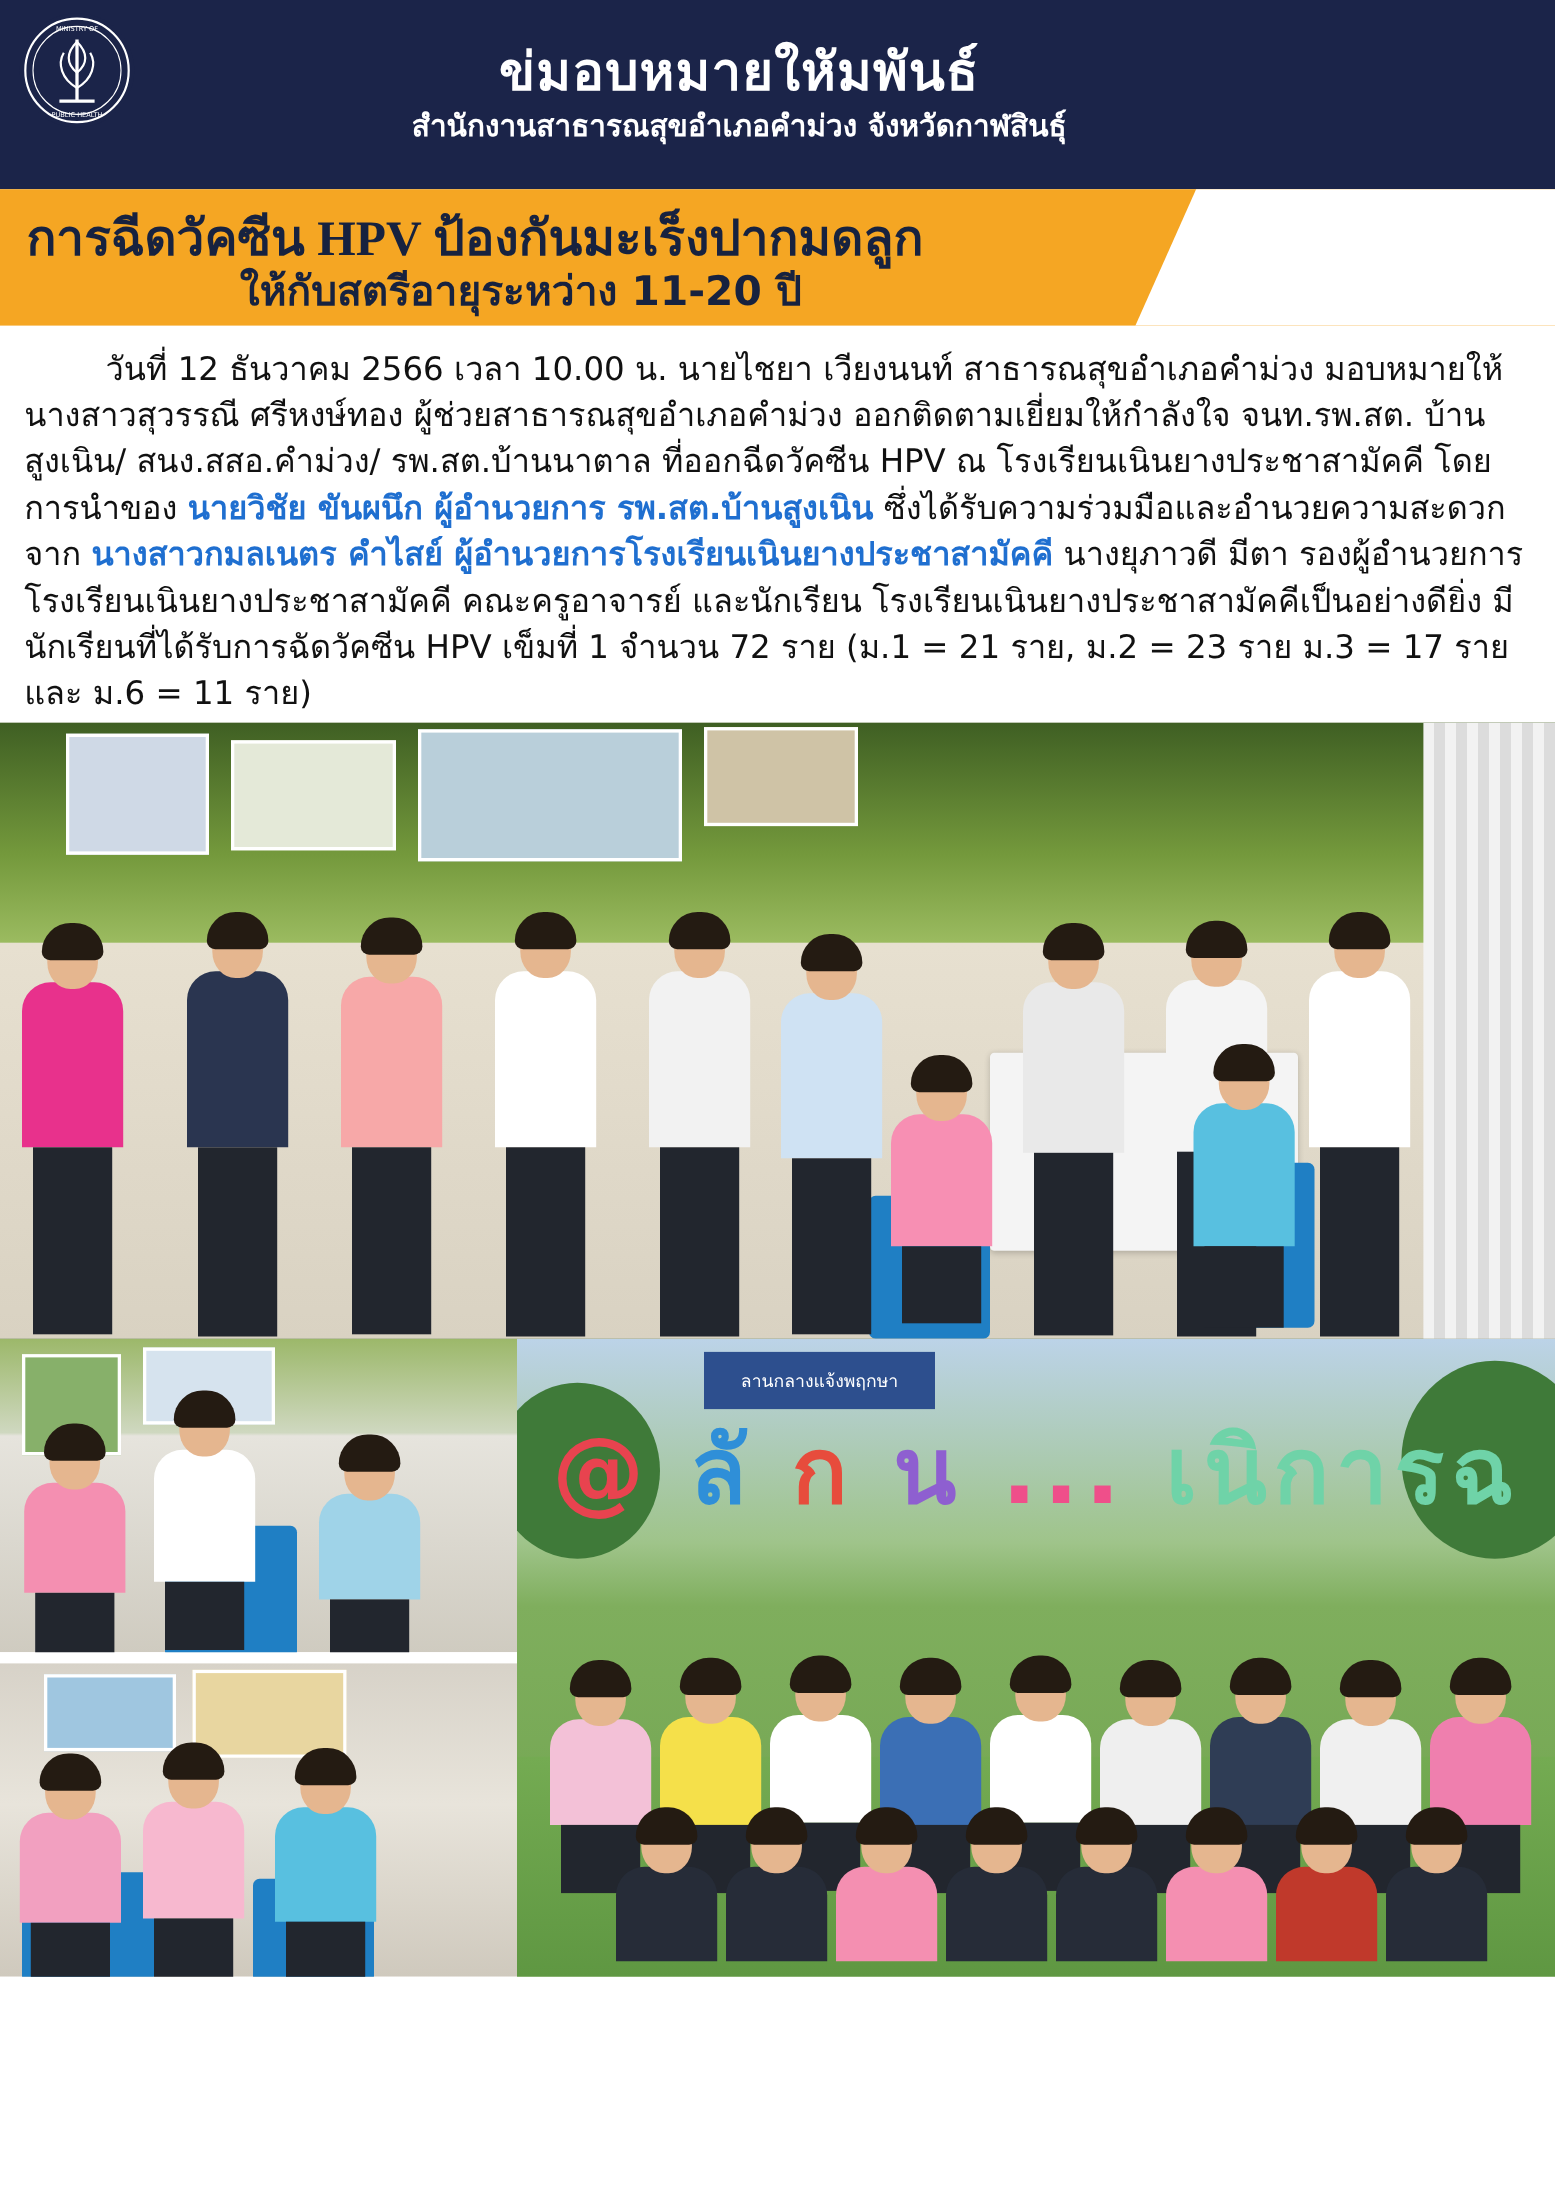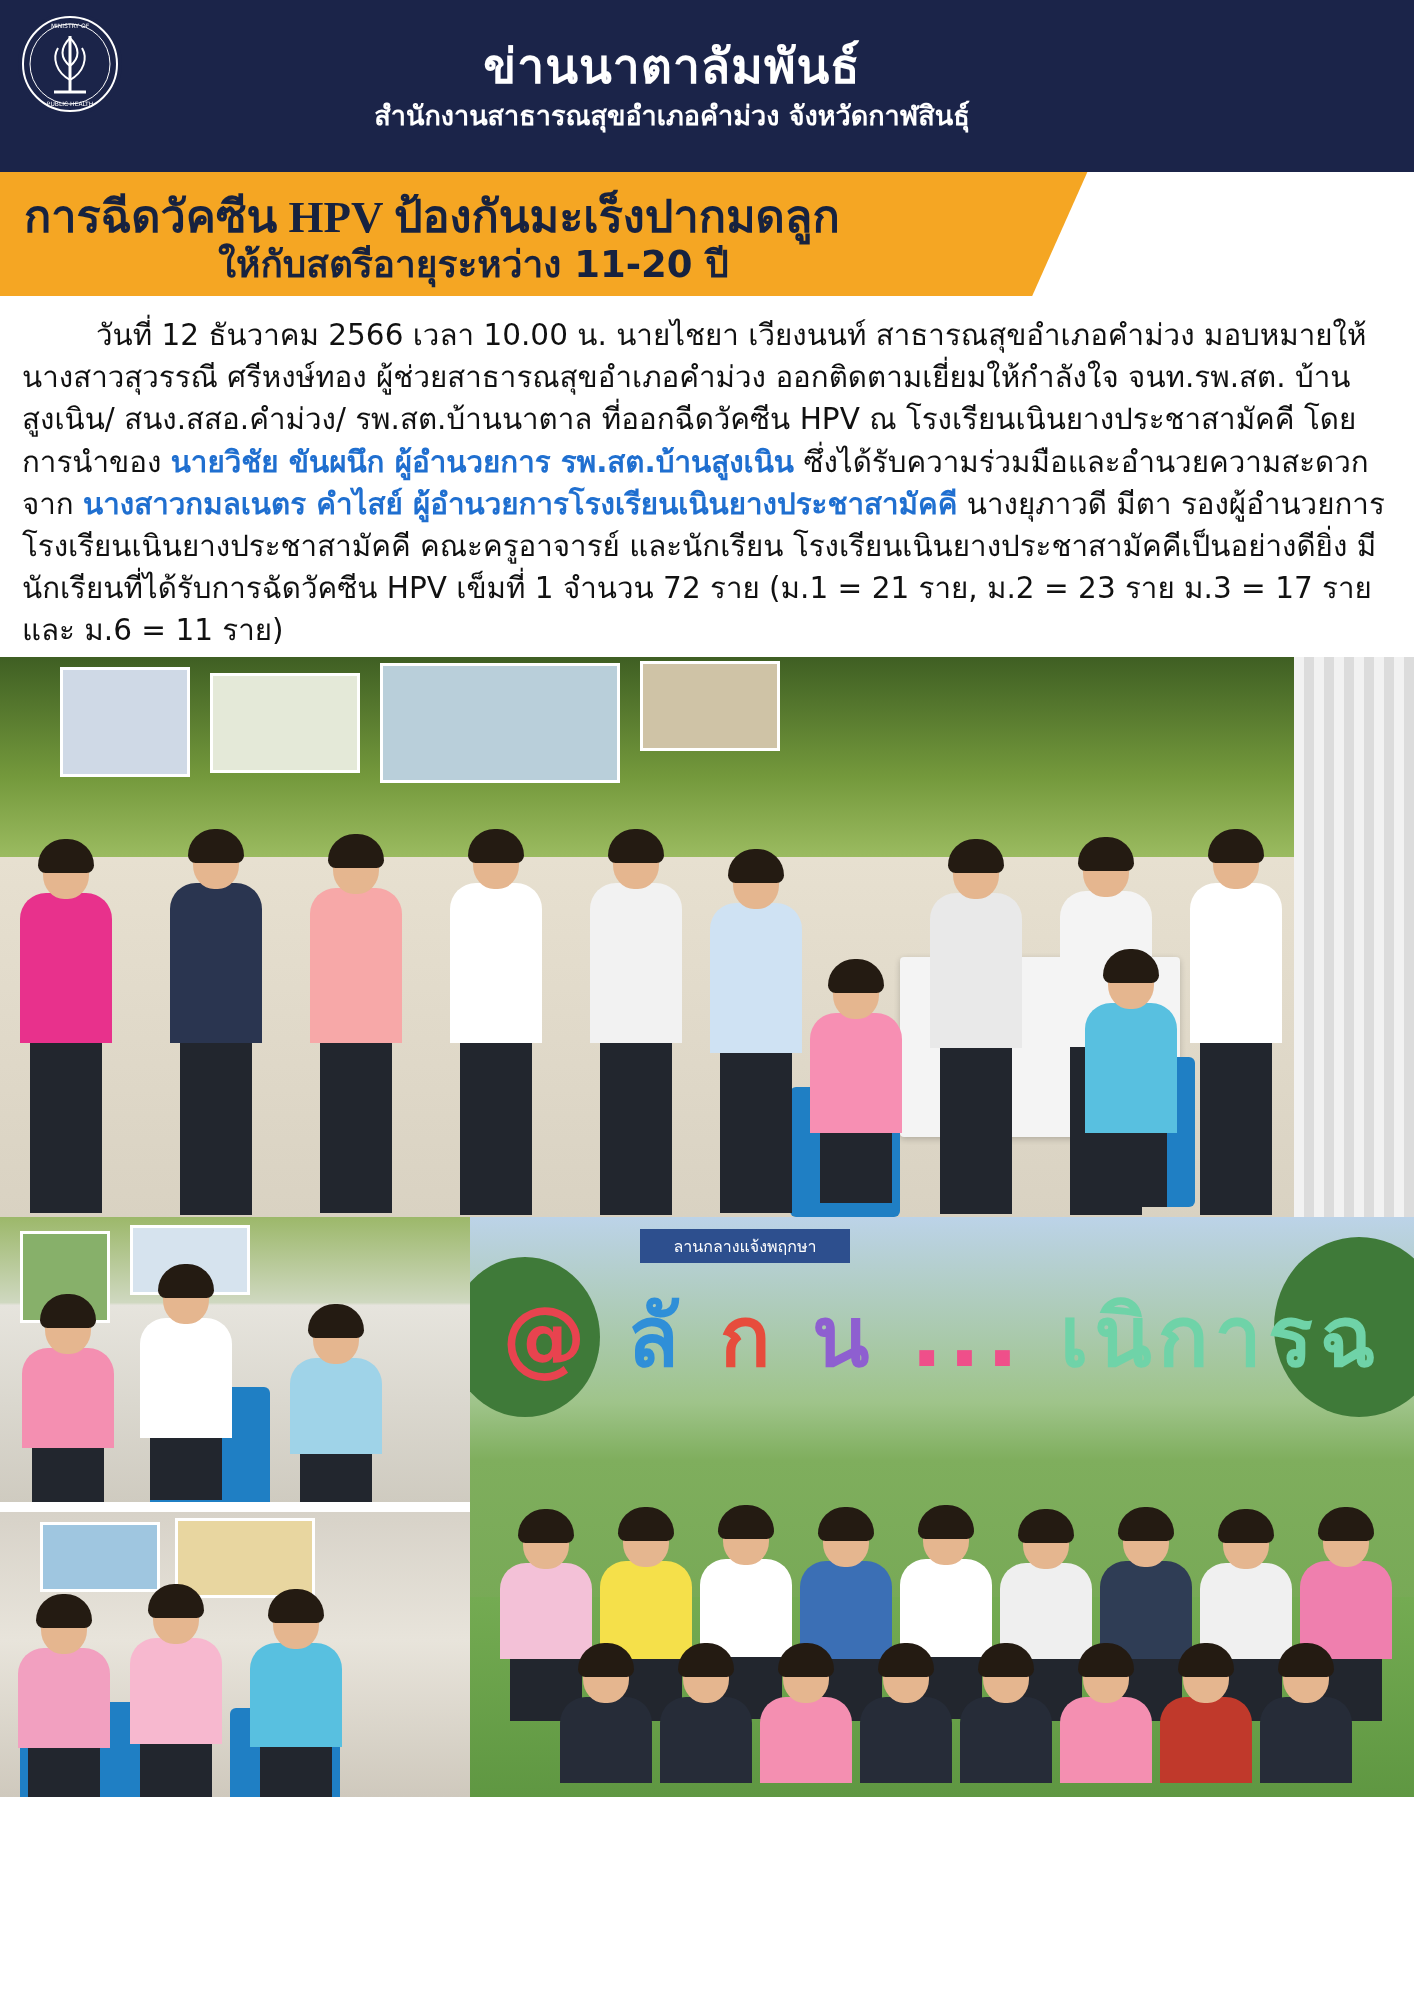--- a/index.html
+++ b/index.html
@@ -275,21 +275,21 @@
   }
   .fl-1 { color: #e8434f; }
   .fl-2 { color: #2f8fd8; }
   .fl-3 { color: #e74c3c; }
   .fl-4 { color: #8e5fd0; }
   .fl-5 { color: #ef4f8a; }
   .fl-6 { color: #6fd3a8; }
   .field-sign {
     position: absolute;
     left: 170px; top: 12px;
-    width: 210px; height: 34px;
+    width: 210px; height: 52px;
     background: #2d4f8e;
     color: #ffffff;
     font-size: 16px;
     display: flex; align-items: center; justify-content: center;
   }
   .turf {
     position: absolute; left: 0; right: 0; bottom: 0; height: 200px;
     background: linear-gradient(180deg,#74ab52 0%,#5f9742 100%);
   }
   .tree {
@@ -310,21 +310,21 @@
       <path d="M50 22 L50 78" stroke="#ffffff" stroke-width="3"></path>
       <path d="M50 24 C40 34 40 44 50 52 C60 44 60 34 50 24 Z" fill="none" stroke="#ffffff" stroke-width="2"></path>
       <path d="M38 34 C32 44 36 58 50 66 C64 58 68 44 62 34" fill="none" stroke="#ffffff" stroke-width="2"></path>
       <path d="M34 78 h32" stroke="#ffffff" stroke-width="3"></path>
       <text x="50" y="14" font-size="6" fill="#ffffff" text-anchor="middle">MINISTRY OF</text>
       <text x="50" y="92" font-size="6" fill="#ffffff" text-anchor="middle">PUBLIC HEALTH</text>
     </svg>
   </div>
 
   <div class="header-titles">
-    <div class="header-title-main">ข่านนาตาลัมพันธ์</div>
+    <div class="header-title-main">ข่มอบหมายใหัมพันธ์</div>
     <div class="header-title-sub">สำนักงานสาธารณสุขอำเภอคำม่วง  จังหวัดกาฬสินธุ์</div>
   </div>
 
 </div>
 
 <div class="banner">
   <div class="banner-line1">การฉีดวัคซีน HPV ป้องกันมะเร็งปากมดลูก</div>
   <div class="banner-line2">ให้กับสตรีอายุระหว่าง 11-20 ปี</div>
 </div>
 

